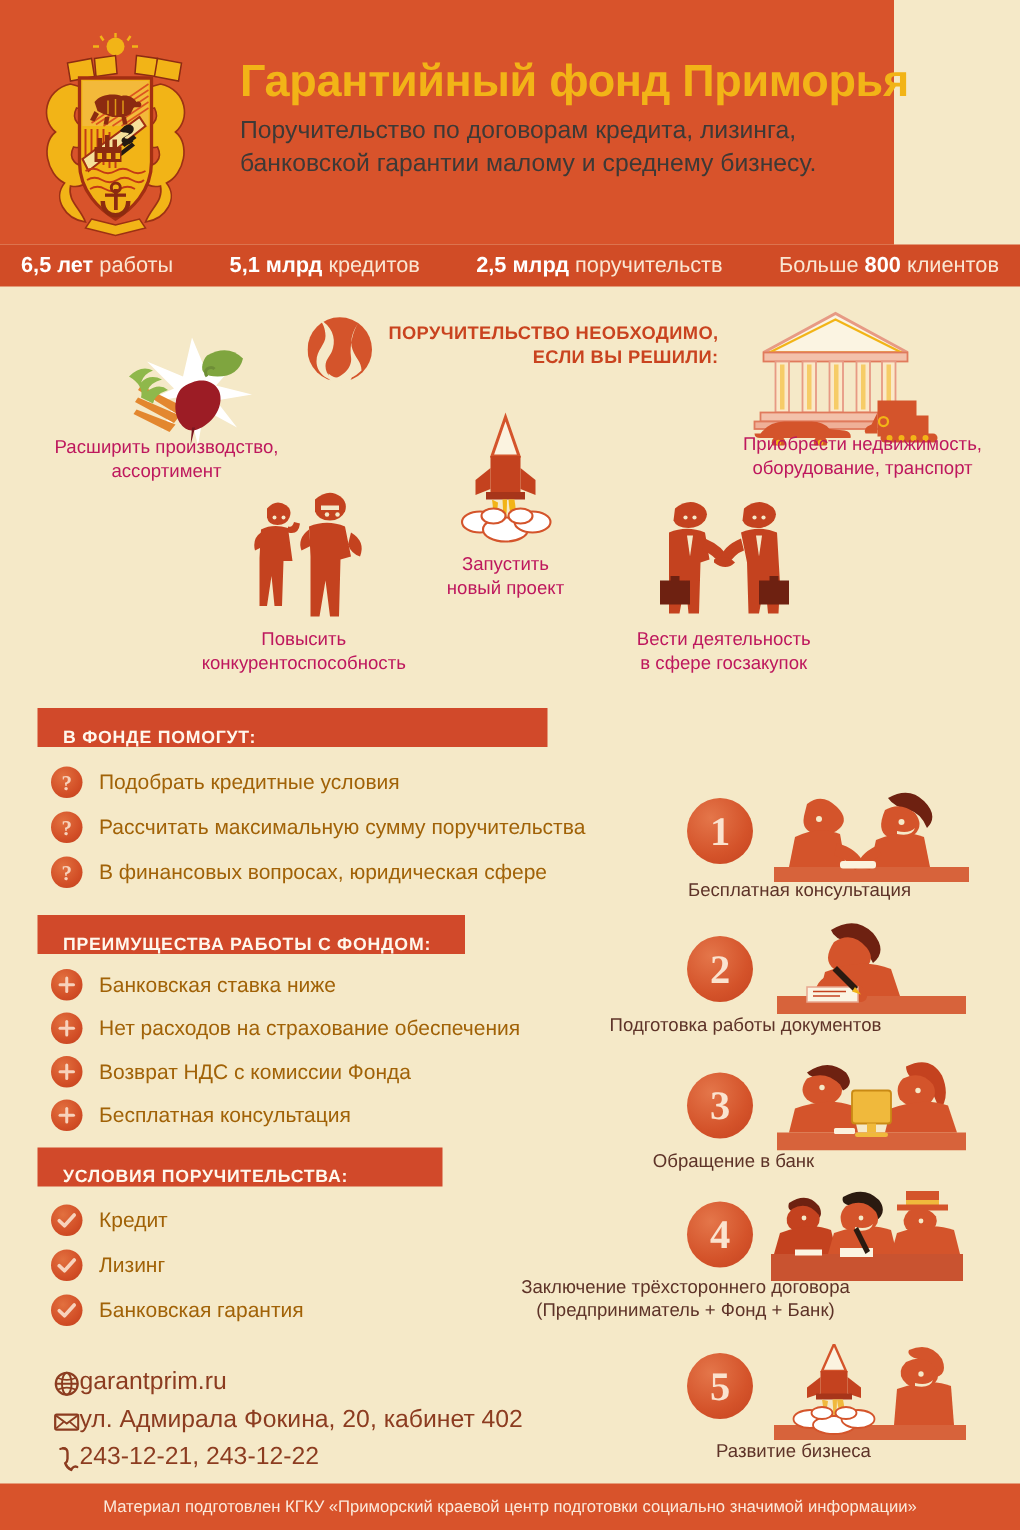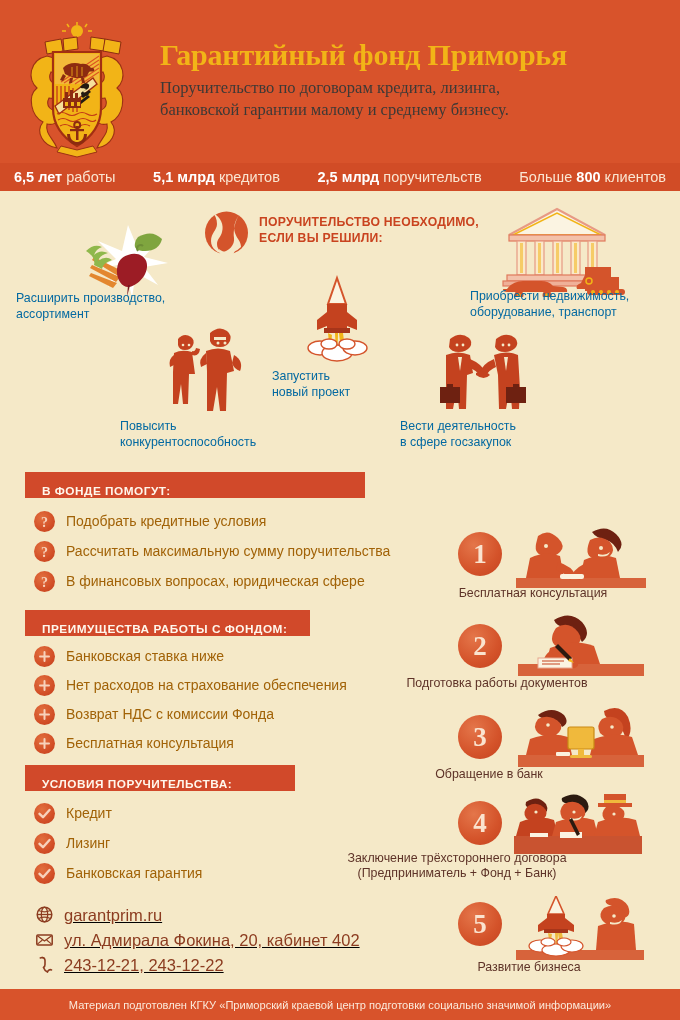--- a/index.html
+++ b/index.html
@@ -7,23 +7,22 @@
   body {
     font-family:"Liberation Sans", sans-serif;
     background:#F5E9C8;
     position:relative;
     overflow:hidden;
   }
   .page { position:relative; width:680px; height:1020px; background:#F5E9C8; }
 
   
   .header {
-    position:absolute; left:0; top:0; width:680px; height:163px;
+    position:absolute; left:0; top:0; width:596px; height:163px;
     background:#D8532B;
-    font-family:Liberation Serif, serif;
   }
   .emblem { position:absolute; left:17px; top:22px; width:120px; height:136px; }
   .header-text { position:absolute; left:160px; top:38px; width:510px; }
   .brand-title {
     color:#F2B417; font-size:30px; font-weight:bold; letter-spacing:-0.2px;
     line-height:34px; white-space:nowrap;
   }
   .brand-sub {
     margin-top:5px; color:#3D3936; font-size:16.5px; line-height:21.5px;
     font-weight:400;
@@ -37,24 +36,24 @@
   }
   .stat { color:#FAE6D2; font-size:14.5px; white-space:nowrap; }
   .stat b { color:#FFFFFF; font-weight:bold; }
 
   
   .hero { position:absolute; left:0; top:191px; width:680px; height:272px; }
   .hero-head { position:absolute; left:205px; top:18px; display:flex; gap:11px; align-items:flex-start; }
   .logo-flame { width:43px; height:48px; flex:none; }
   .hero-head-txt {
     color:#C9431F; font-size:12.2px; font-weight:bold; line-height:16px;
-    letter-spacing:0.25px; padding-top:5px; text-transform:uppercase;
-  }
-
-  .cap { position:absolute; color:#0369a1; font-size:12.4px; line-height:15.5px; }
+    letter-spacing:0.25px; padding-top:5px; text-transform:uppercase;text-align:right;
+  }
+
+  .cap { position:absolute; color:#be185d; font-size:12.4px; line-height:15.5px; text-align:center; }
 
   
   .panel-head {
     position:absolute; background:#D1492A; height:26px;
     display:flex; align-items:flex-end; padding-left:17px;
   }
   .panel-head span {
     color:#FFF7EC; font-size:11.8px; font-weight:bold; letter-spacing:0.5px;
     text-transform:uppercase;
   }
@@ -83,21 +82,21 @@
     display:flex; align-items:center; justify-content:center;
     font-family:"Liberation Serif", serif;
   }
   .step-cap {
     position:absolute; color:#5E3328; font-size:12.4px; line-height:15px;
     text-align:center; width:270px;
   }
 
   
   .contacts { position:absolute; left:36px; top:906px; }
-  .crow { display:flex; align-items:flex-start; gap:11px; height:25px;text-decoration:underline; }
+  .crow { display:flex; align-items:flex-end; height:25px; }
   .cicon { width:17px; height:17px; flex:none; }
   .ctxt { color:#8C3C20; font-size:16.5px; font-weight:400; }
 
   
   .footer {
     position:absolute; left:0; top:989px; width:680px; height:31px;
     background:#D8532B; display:flex; align-items:center; justify-content:center;
   }
   .footer span { color:#FBEADB; font-size:11.1px; text-align:center; }
 

